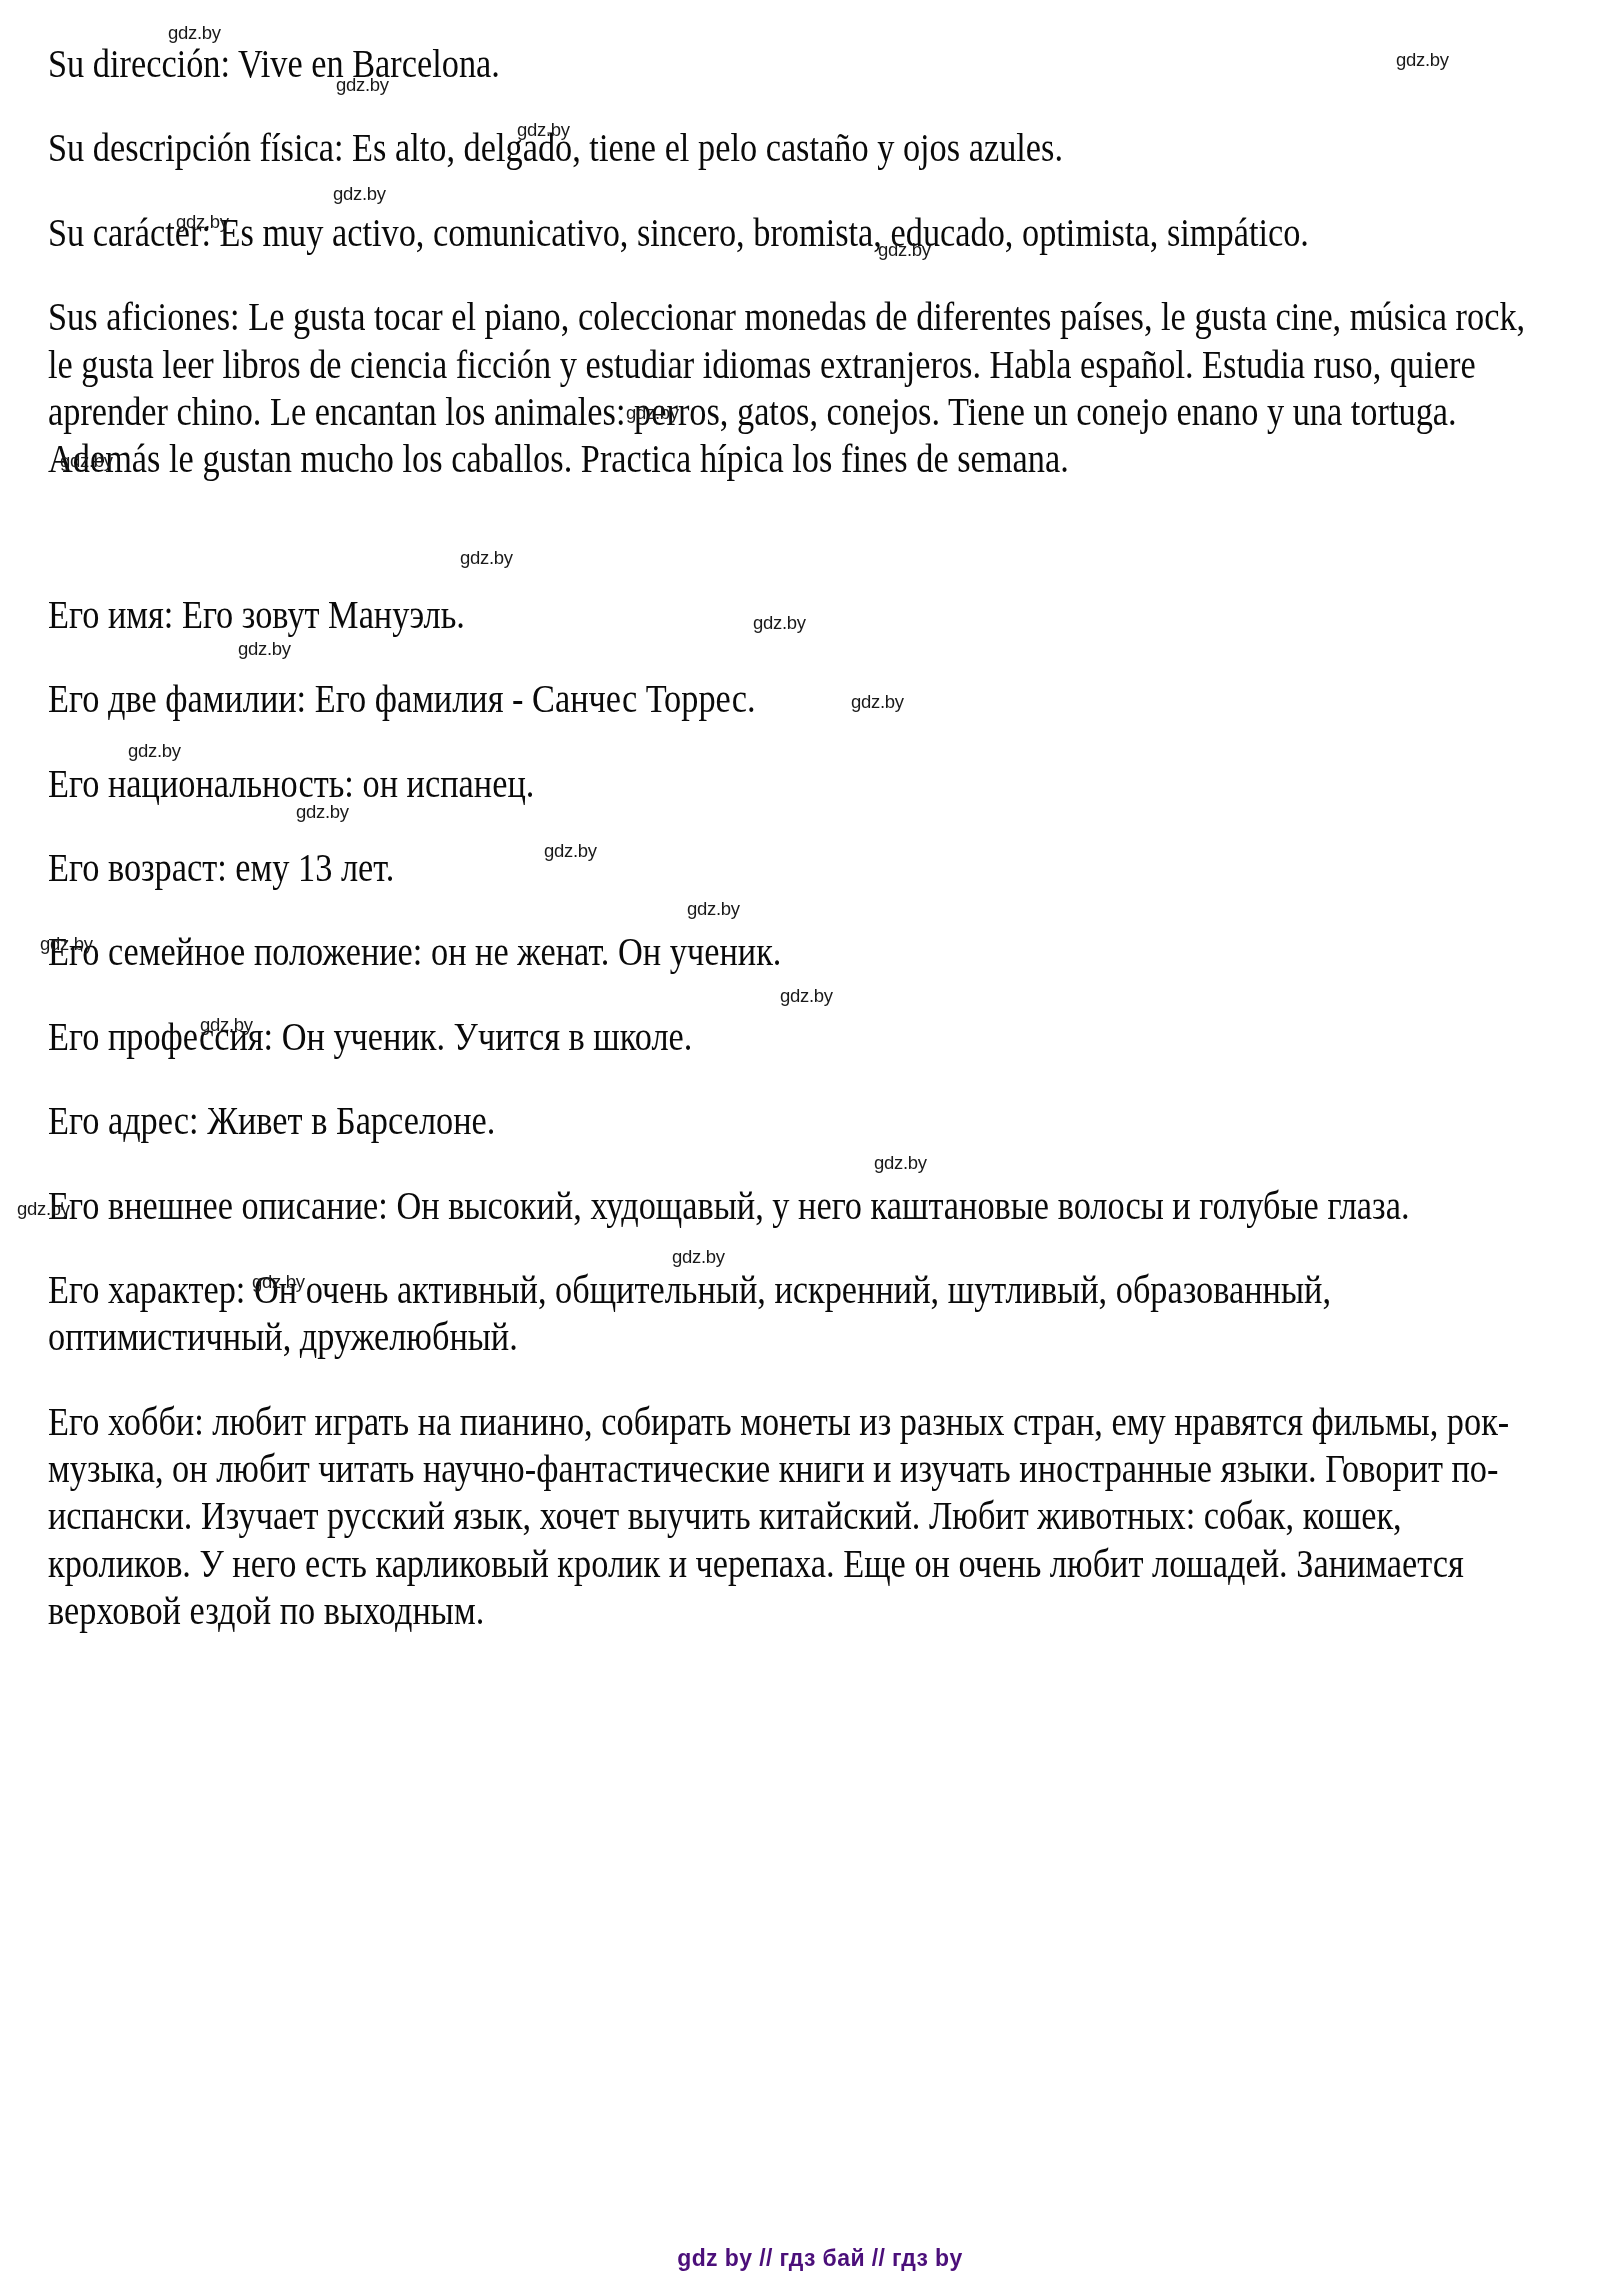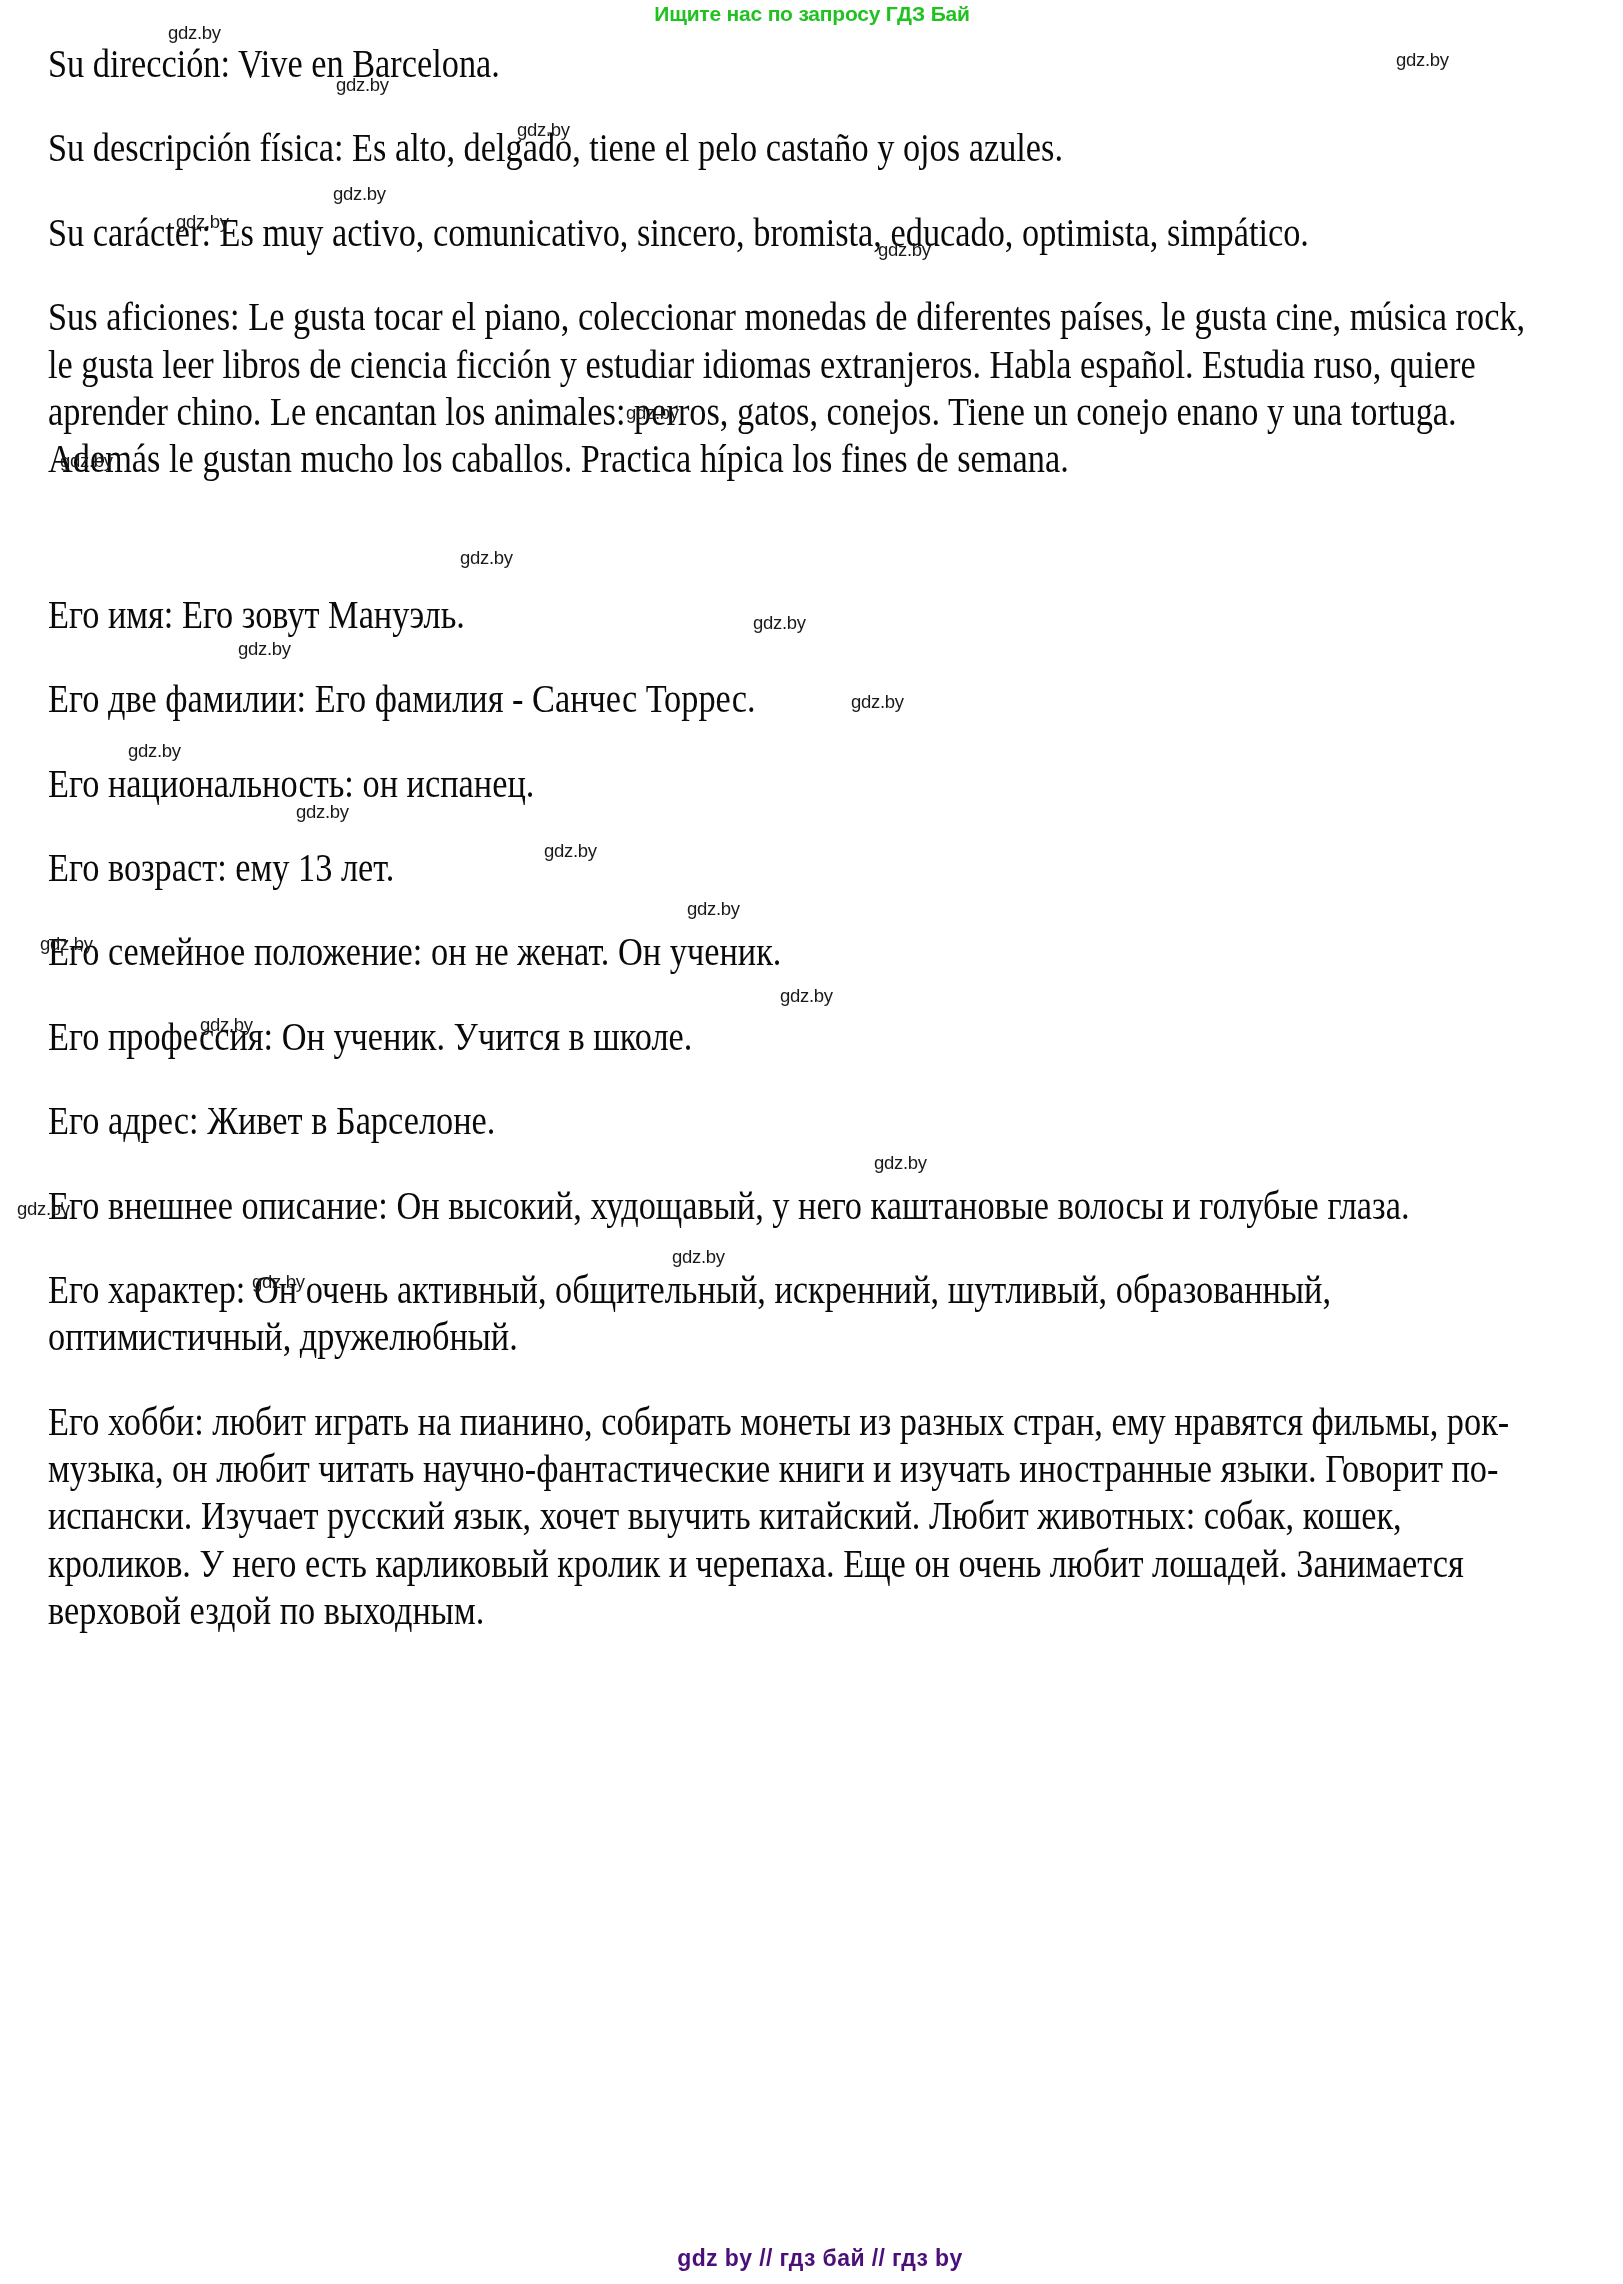--- a/index.html
+++ b/index.html
@@ -85,21 +85,20 @@
     letter-spacing: -0.3px;
     pointer-events: none;
     text-align: right;
   }
 </style>
 </head>
 <body>
 
 <div class="page">
 
-  <div class="promo-banner">Ищите нас по запросу ГДЗ Бай</div>
 
   <div class="text-body">
 
     <div>
       <p class="para gap-lg">Su dirección: Vive en Barcelona.</p>
       <p class="para gap-lg">Su descripción física: Es alto, delgado, tiene el pelo castaño y ojos azules.</p>
       <p class="para gap-lg">Su carácter: Es muy activo, comunicativo, sincero, bromista, educado, optimista, simpático.</p>
       <p class="para">Sus aficiones: Le gusta tocar el piano, coleccionar monedas de diferentes países, le gusta cine, música rock, le gusta leer libros de ciencia ficción y estudiar idiomas extranjeros. Habla español. Estudia ruso, quiere aprender chino. Le encantan los animales: perros, gatos, conejos. Tiene un conejo enano y una tortuga. Además le gustan mucho los caballos. Practica hípica los fines de semana.</p>
     </div>
 

